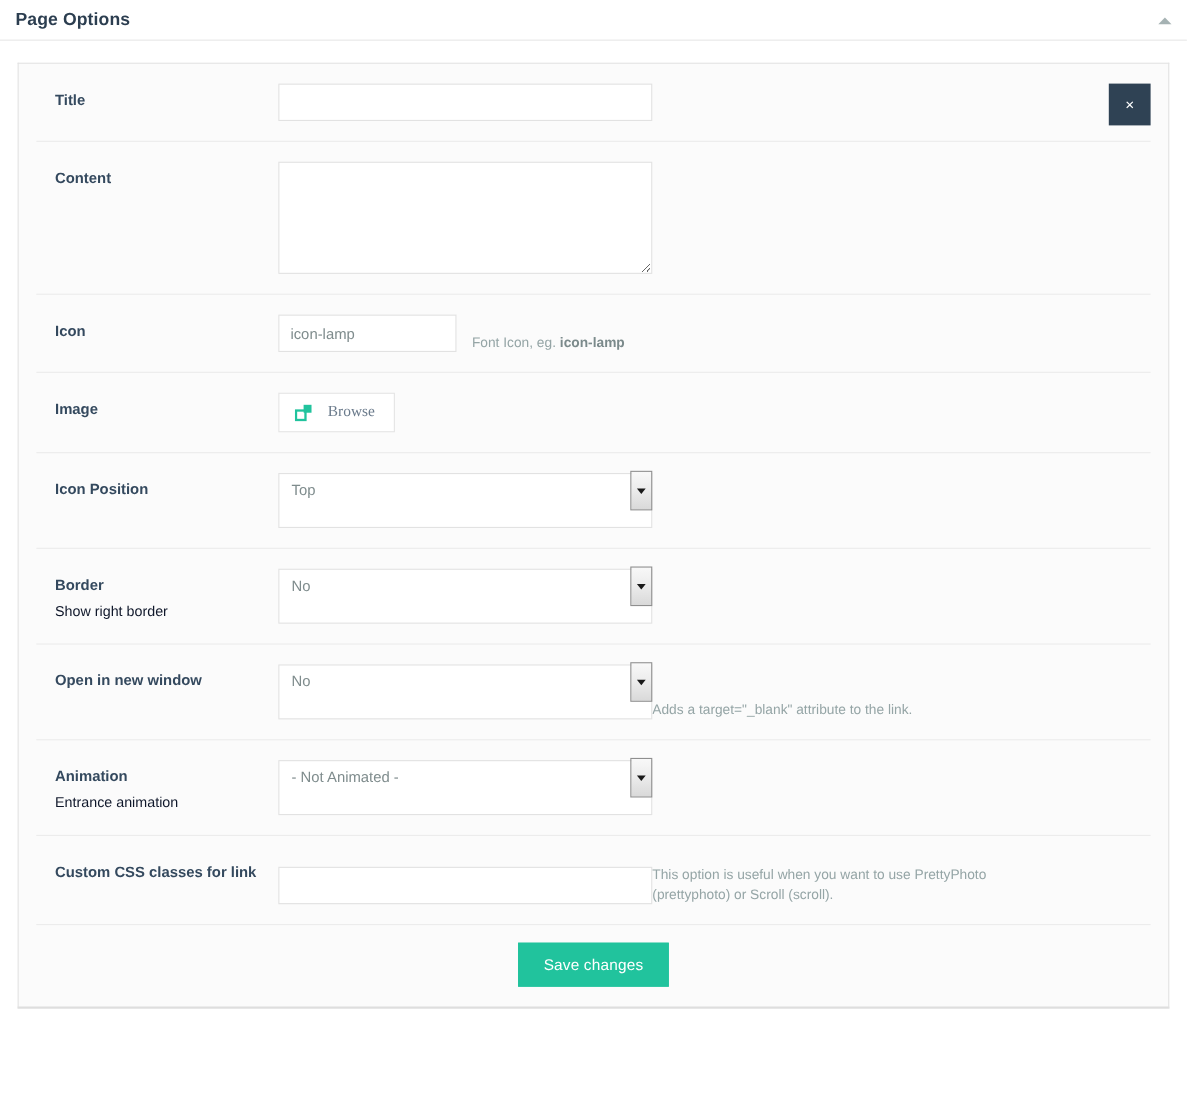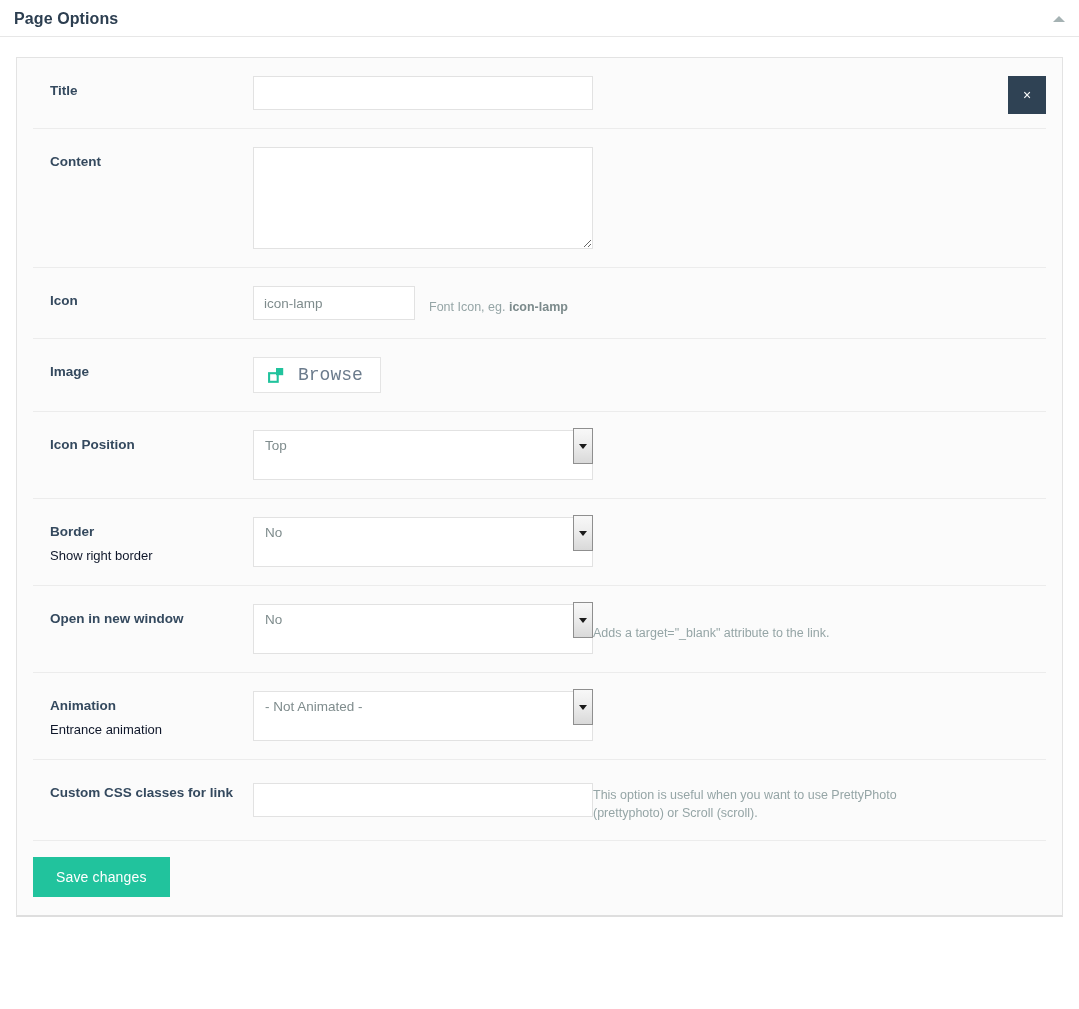--- a/index.html
+++ b/index.html
@@ -113,21 +113,21 @@
     font-weight: normal;
     color: #0f172a;
     margin-top: 7px;
     line-height: 1.3;
   }
 
   .row-field {
     flex: 1 1 auto;
     display: flex;
     flex-wrap: wrap;
-    align-items: center;
+    align-items: flex-end;
   }
 
   
   .text-input {
     width: 340px;
     height: 34px;
     border: 1px solid #e2e2e2;
     background: #ffffff;
     padding: 4px 10px;
     font-size: 13.5px;
@@ -210,30 +210,30 @@
   
   .browse-btn {
     display: inline-flex;
     align-items: center;
     gap: 13px;
     height: 36px;
     padding: 0 17px 0 14px;
     border: 1px solid #e4e4e4;
     background: #ffffff;
     cursor: pointer;
-    font-family: Liberation Mono, monospace;
-    font-size: 18px;
+    font-family: Liberation Serif, serif;
+    font-size: 14px;
     color: #6b7b8c;
   }
   .browse-btn .copy-icon { display: block; width: 17px; height: 17px; }
 
   
   .panel-footer {
     display: flex;
-    justify-content: flex-start;
+    justify-content: center;
     padding: 16px 0 18px 0;
   }
   .save-btn {
     background: #21c39d;
     border: 1px solid #21c39d;
     color: #ffffff;
     font-size: 14px;
     font-family: "Liberation Sans", sans-serif;
     padding: 0 22px;
     height: 40px;

